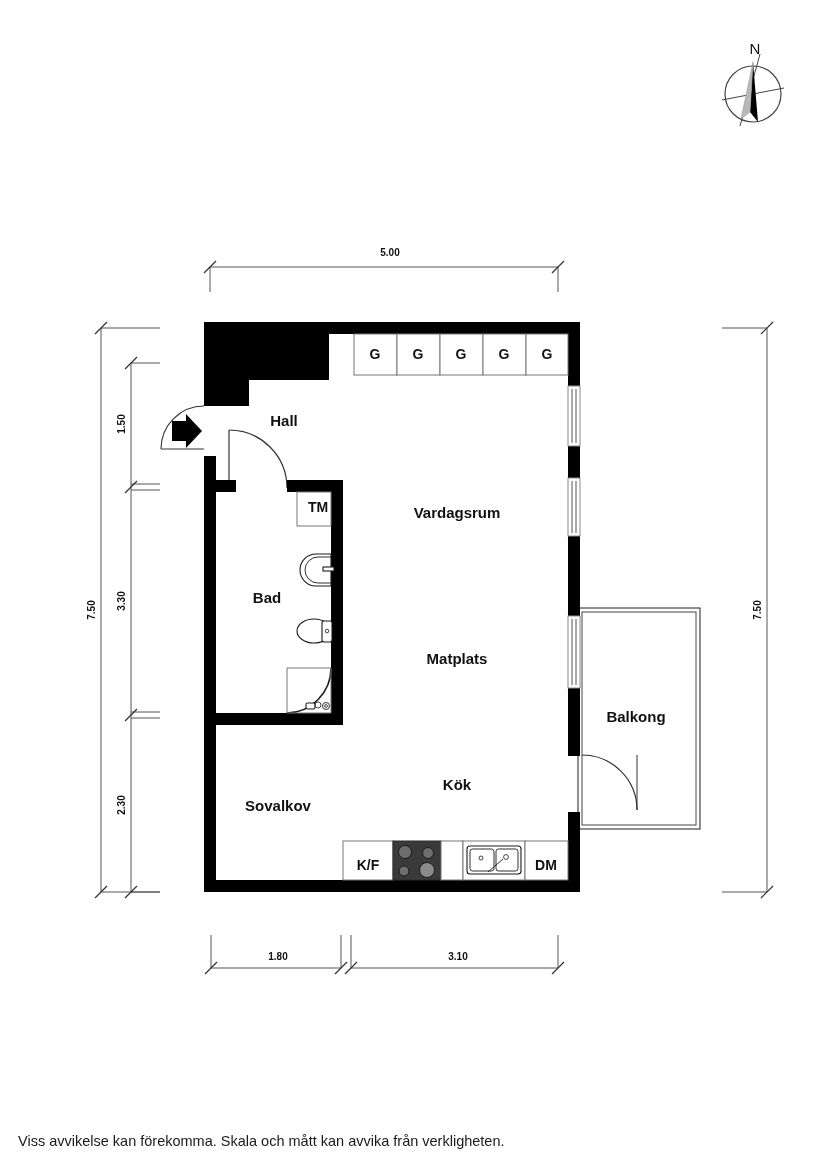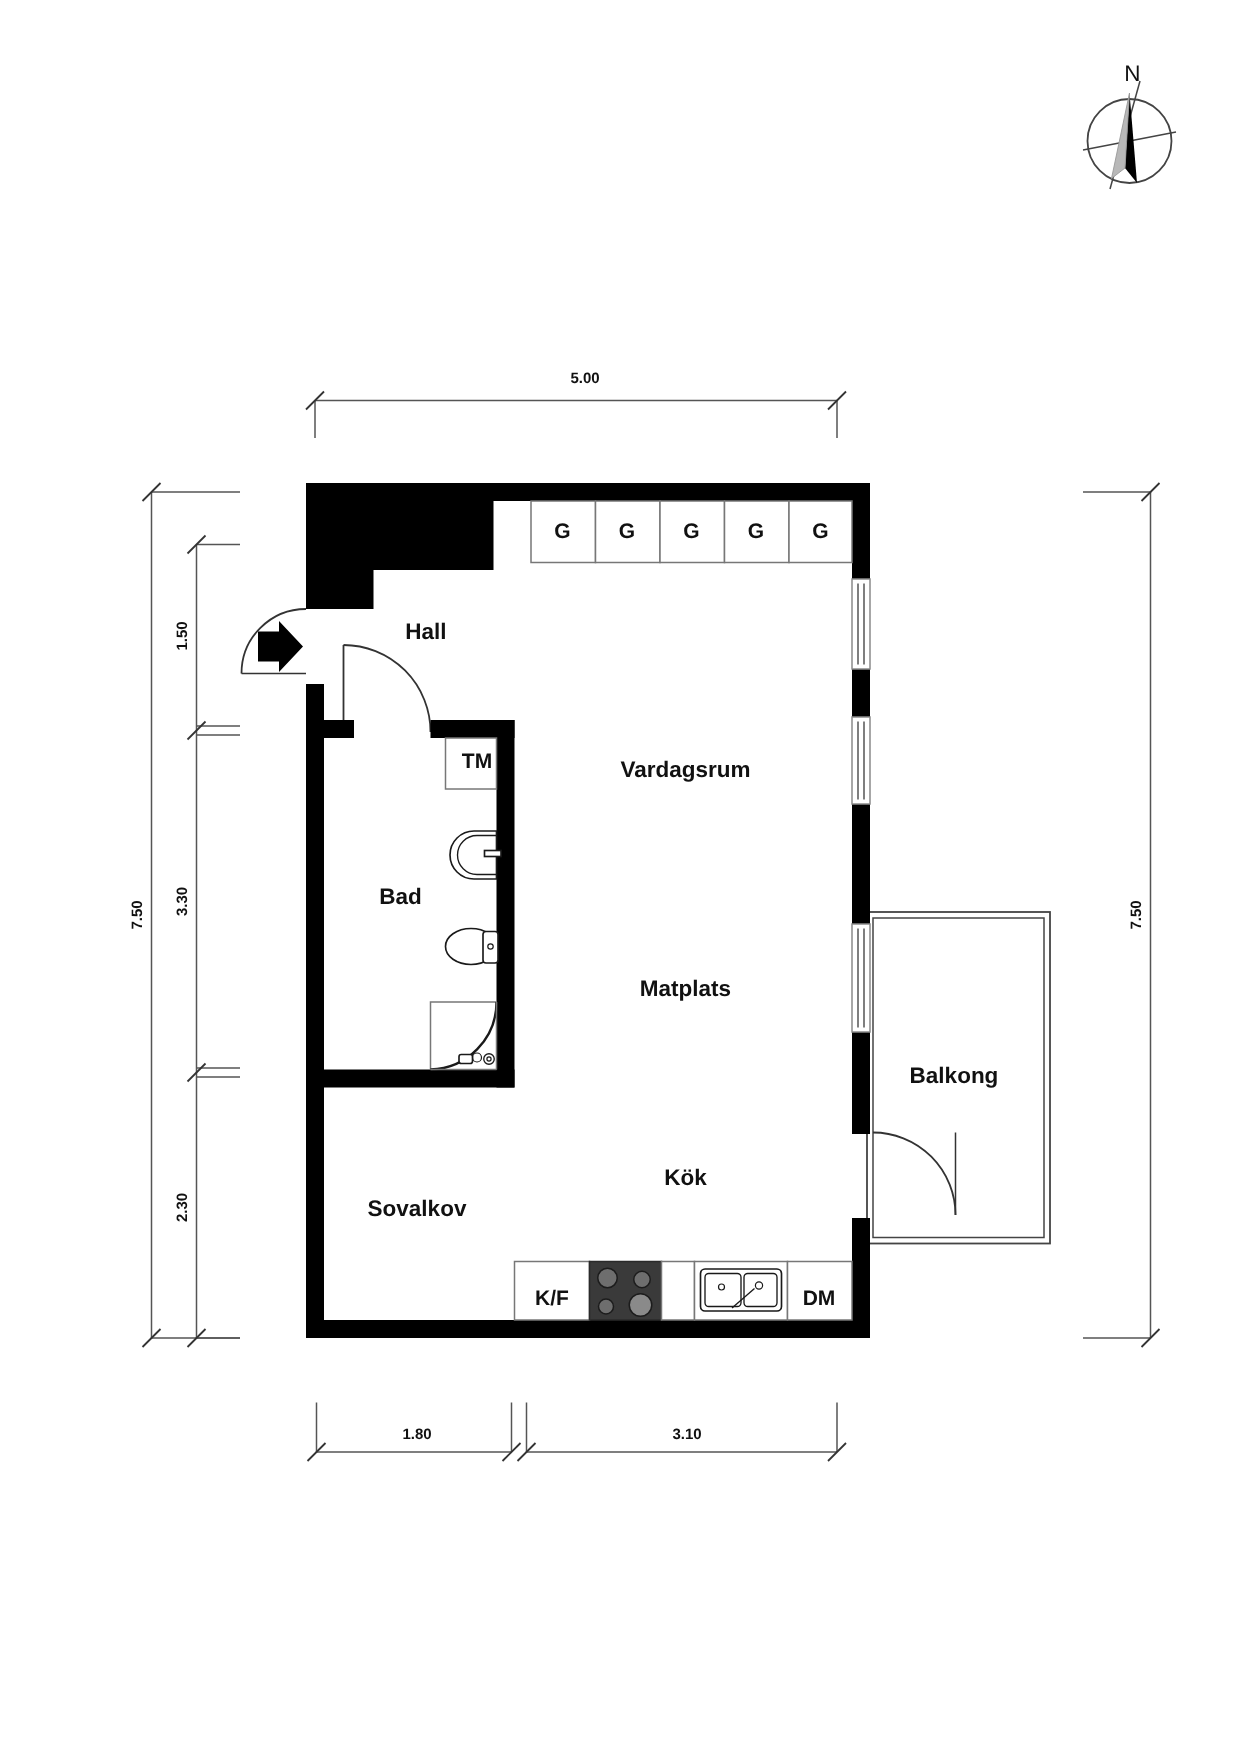--- a/index.html
+++ b/index.html
@@ -288,14 +288,15 @@
 
     <text class="room-label rl-big" x="284" y="422">Hall</text>
     <text class="room-label rl-big" x="457" y="514">Vardagsrum</text>
     <text class="room-label rl-big" x="457" y="660">Matplats</text>
     <text class="room-label rl-big" x="457" y="786">Kök</text>
     <text class="room-label rl-big" x="267" y="599">Bad</text>
     <text class="room-label rl-big" x="278" y="807">Sovalkov</text>
 
   </svg>
 
+  <div class="caption">Viss avvikelse kan förekomma. Skala och mått kan avvika från verkligheten.</div>
 
 </div>
 
 </body></html>

